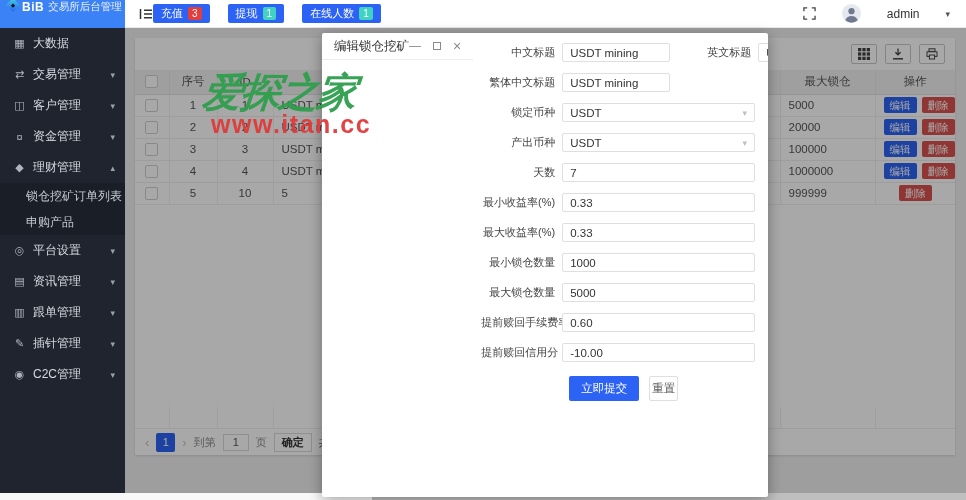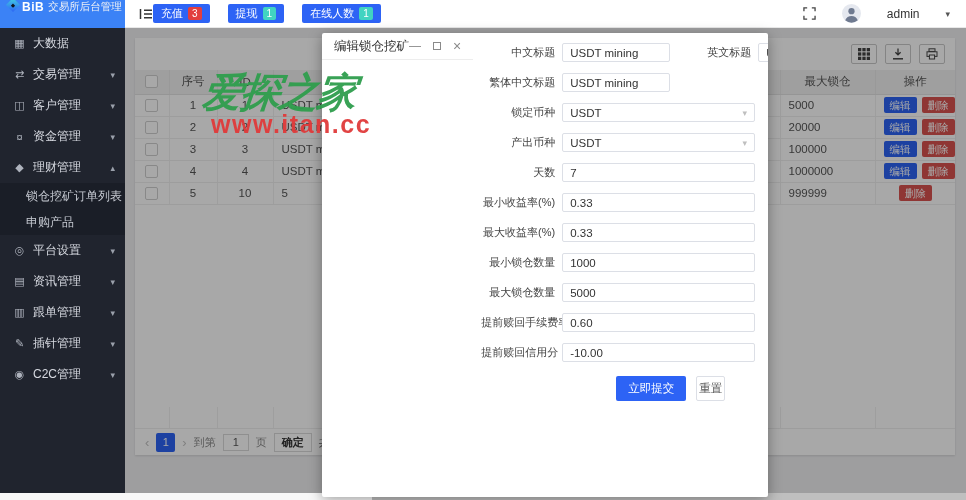--- a/index.html
+++ b/index.html
@@ -93,21 +93,21 @@
             padding-right:7px; white-space:nowrap; overflow:hidden; }
   .flabel2 { width:88px; }
   .fctrl { height:19px; border:1px solid #dcdfe6; border-radius:2px; font-size:11.5px;
            color:#333; padding:0 7px; background:#fff; outline:none; }
   .half { width:108px; flex:none; }
   .full { flex:1; min-width:0; }
   .fselect { display:flex; align-items:center; cursor:pointer; }
   .fsel-chev { margin-left:auto; color:#bfbfbf; font-size:9px; }
   .btn-row { margin-left:88px; display:flex; gap:10px; margin-top:14px; }
   .btn-primary { background:#2d63f5; color:#fff; font-size:11.5px; padding:5px 12px;
-                 border:none; border-radius:2px; cursor:pointer;margin-left:47px; }
+                 border:none; border-radius:2px; cursor:pointer; }
   .btn-plain { background:#fff; border:1px solid #dcdfe6; color:#555; font-size:11.5px;
                padding:4px 2px; border-radius:2px; cursor:pointer; }
 
   
   .watermark { position:absolute; left:203px; top:70px; z-index:60; pointer-events:none; }
   .wm1 { font-family:"DejaVu Serif",serif; font-style:italic; font-weight:bold; font-size:40px;
          color:#2f9e4d; letter-spacing:-2px; transform:skewX(-6deg); opacity:.95; line-height:1.1; }
   .wm2 { font-weight:bold; font-size:25px; color:#e03a3a; letter-spacing:1.5px; margin-top:-4px;
          margin-left:8px; opacity:.95; }
 

